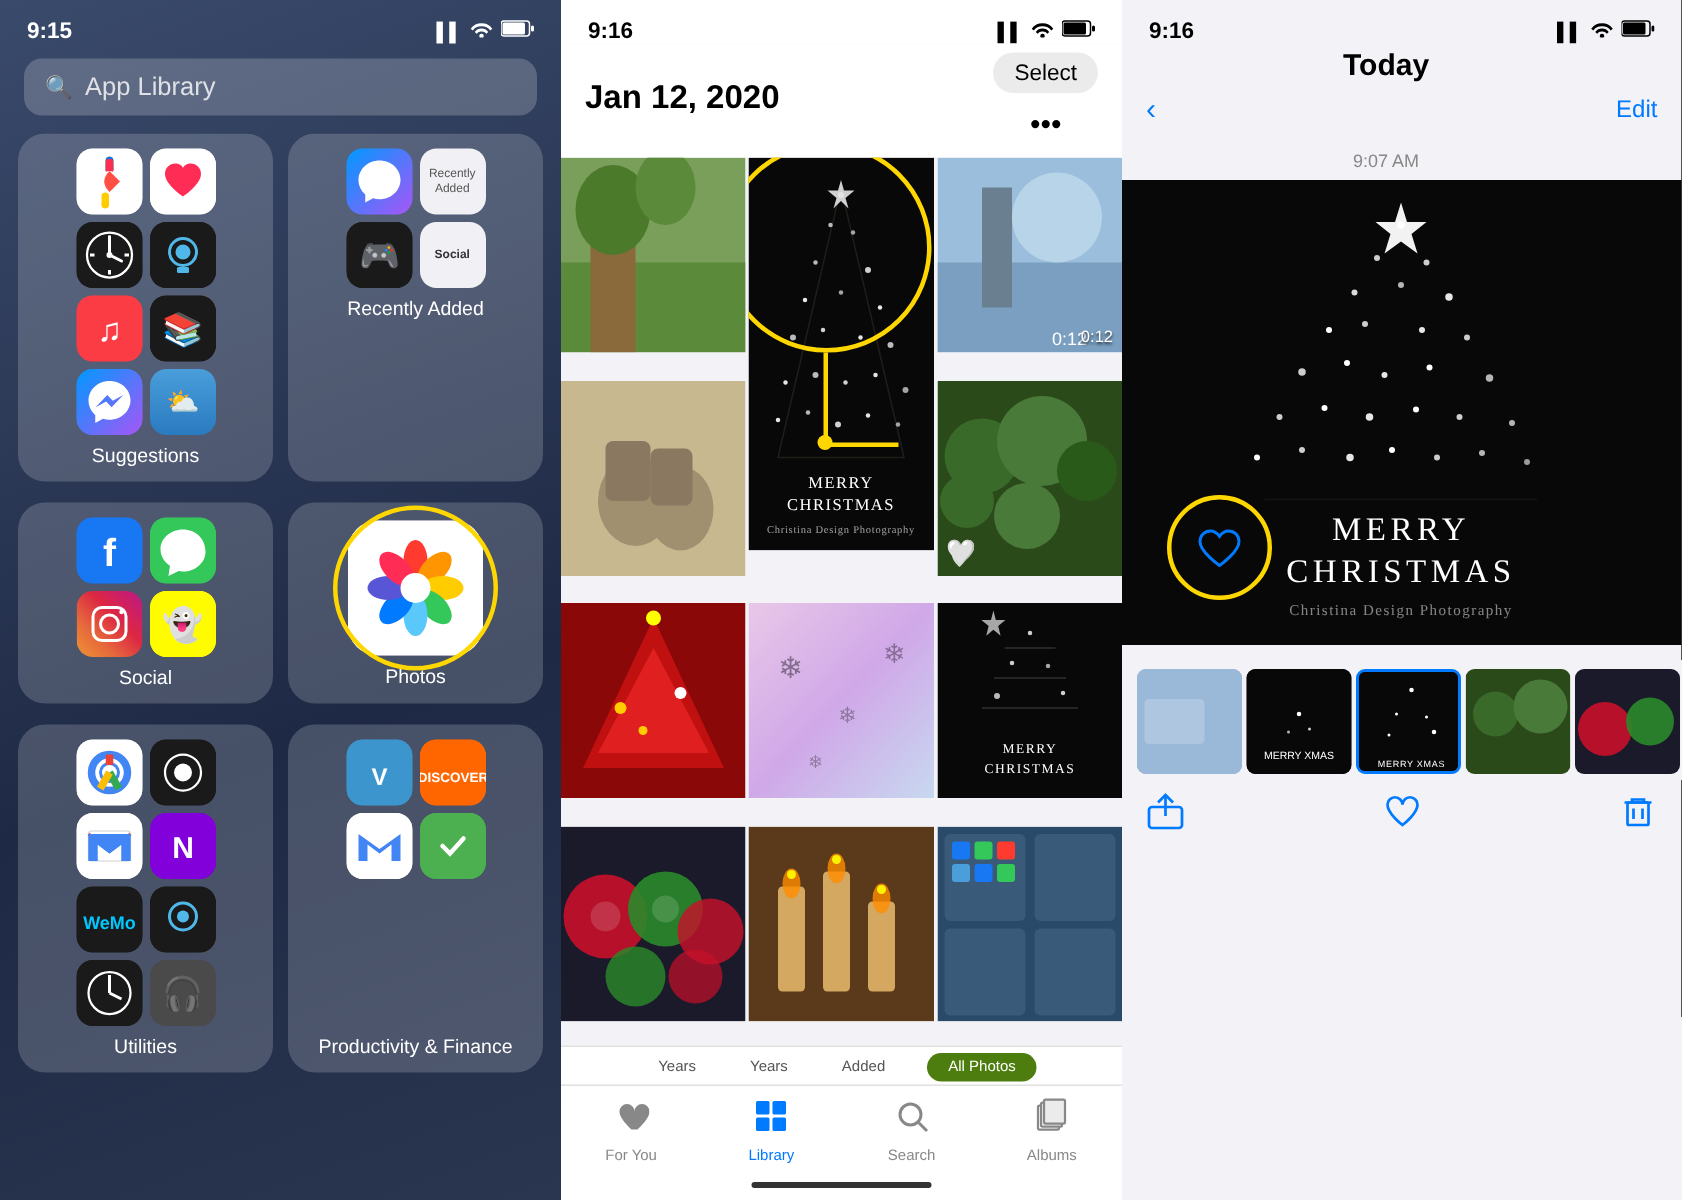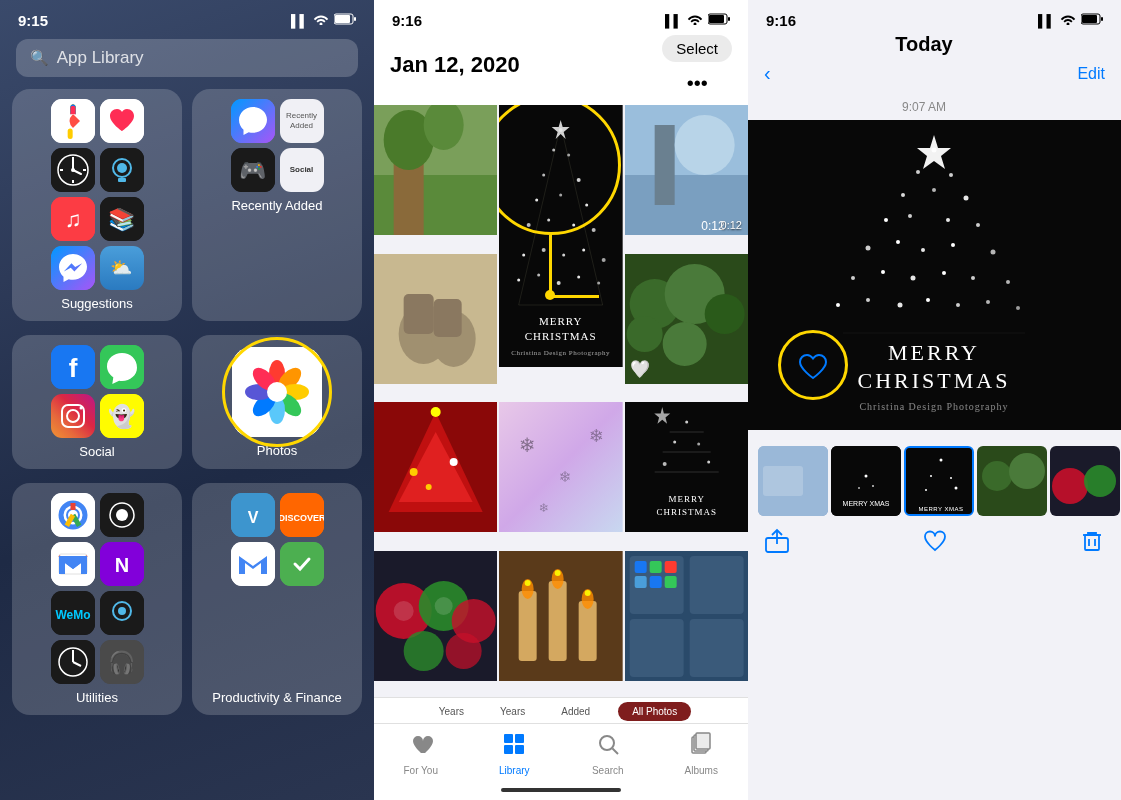--- a/index.html
+++ b/index.html
@@ -201,21 +201,21 @@
       display: flex;
       justify-content: center;
       gap: 20px;
       padding: 4px 10px 2px;
       font-size: 10px;
       color: #555;
       border-top: 1px solid #e0e0e0;
     }
     .p2-nav-bar span { padding: 4px 8px; }
     .p2-nav-bar span.active {
-      background: #7f1d1d;
+      background: #4d7c0f;
       color: white;
       border-radius: 14px;
       padding: 4px 14px;
     }
     .p2-home-indicator {
       height: 20px;
       background: white;
       display: flex;
       align-items: center;
       justify-content: center;

